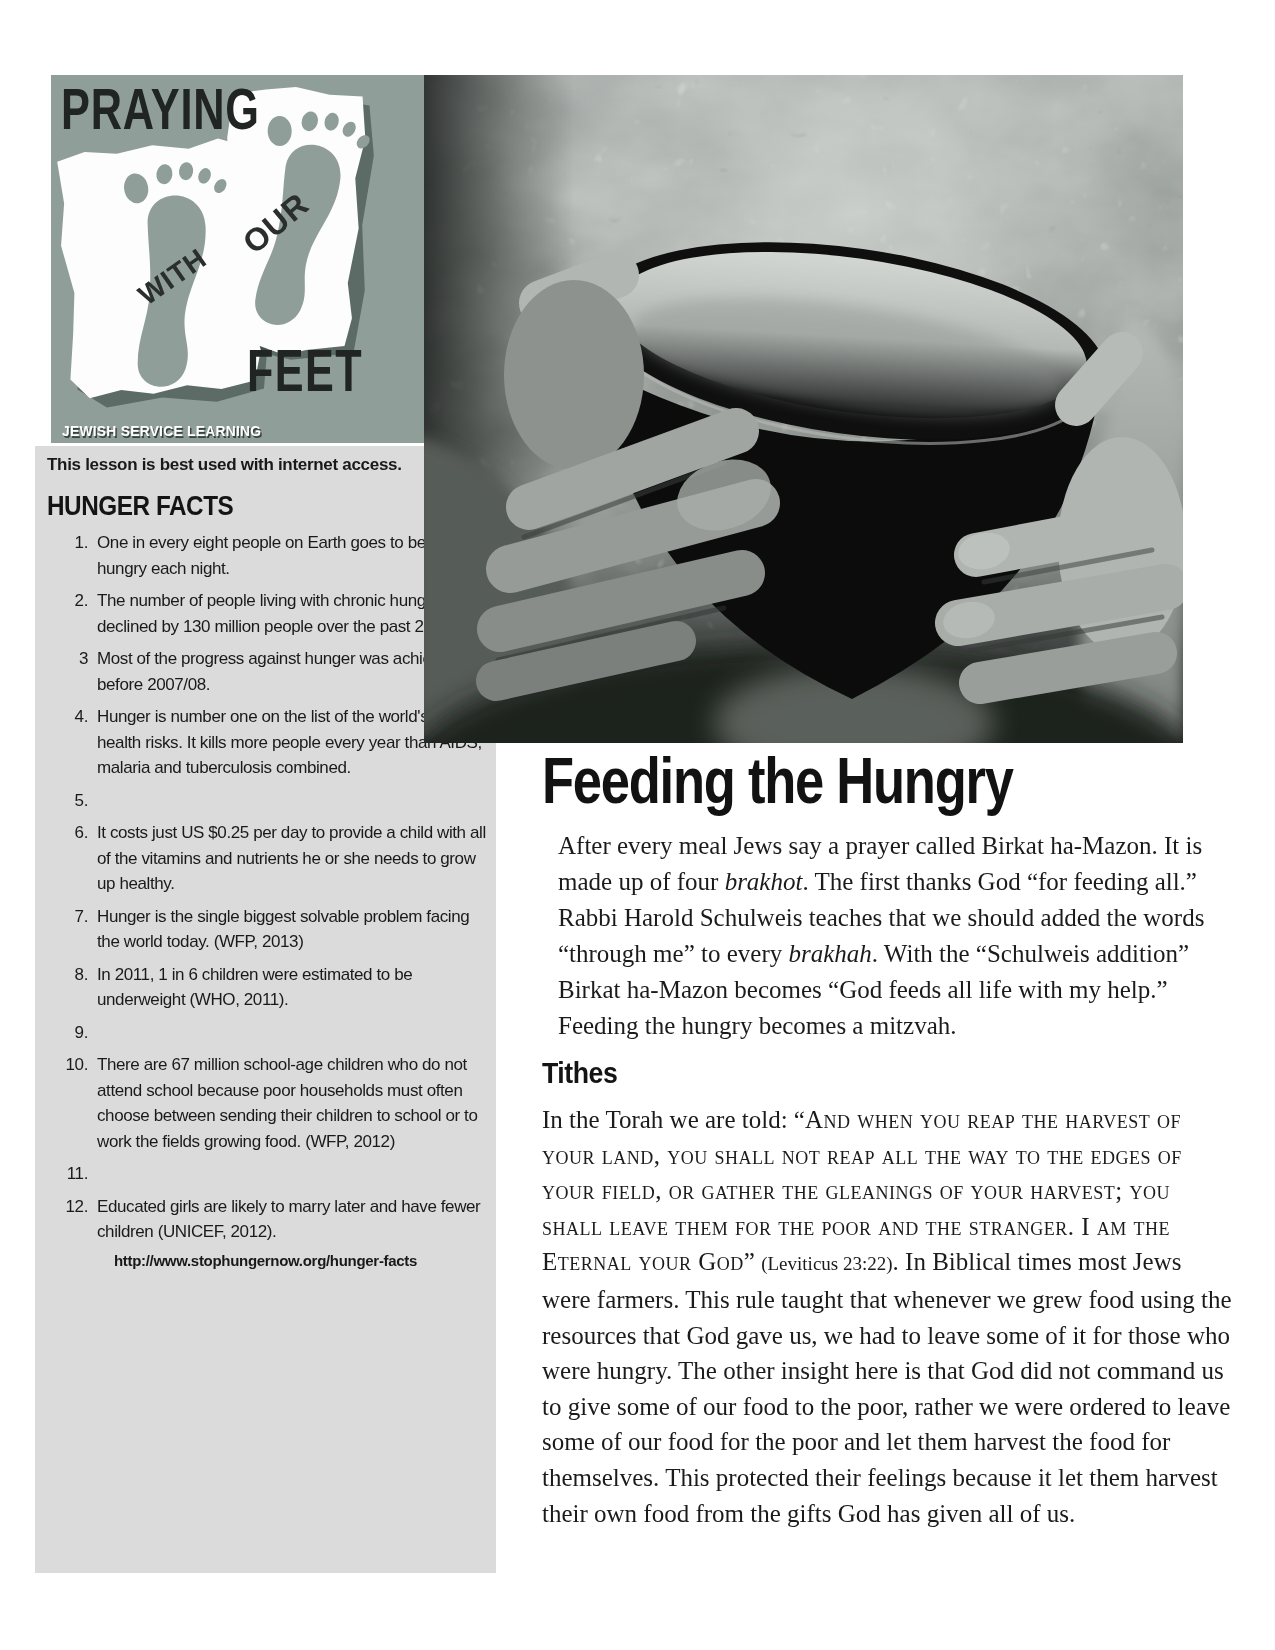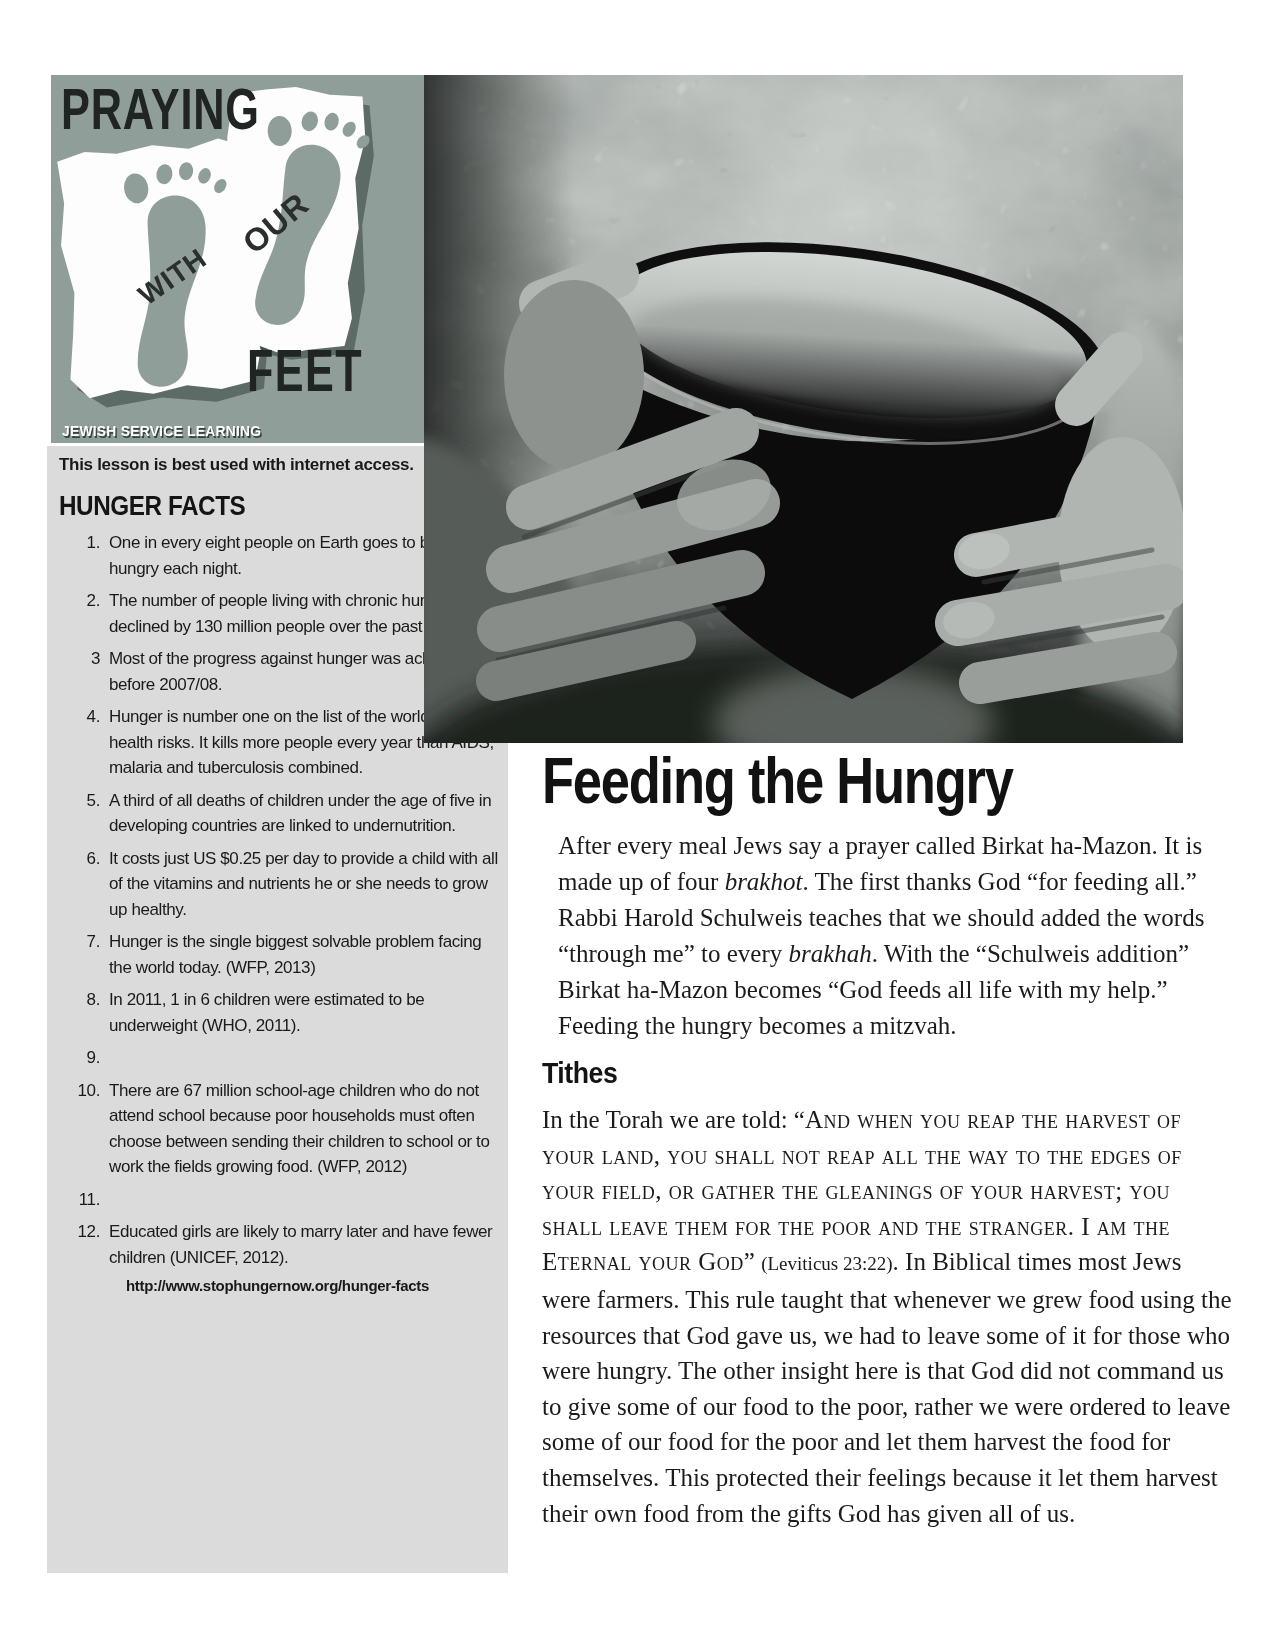--- a/index.html
+++ b/index.html
@@ -16,21 +16,21 @@
   .logo-with{position:absolute;left:84px;top:186px;font-weight:bold;font-size:28px;color:#2a2e2c;
     transform:rotate(-35deg);transform-origin:center;letter-spacing:1px;}
   .logo-our{position:absolute;left:188px;top:130px;font-weight:bold;font-size:32px;color:#2a2e2c;
     transform:rotate(-40deg);transform-origin:center;letter-spacing:1px;}
   .logo-feet{position:absolute;left:196px;top:266px;font-weight:bold;font-size:60px;line-height:1;
     letter-spacing:2px;color:#202422;transform:scaleX(0.72);transform-origin:0 0;white-space:nowrap;}
   .logo-tag{position:absolute;left:11px;top:347px;font-weight:bold;font-size:15px;color:#ffffff;
     letter-spacing:0.3px;transform:scaleX(0.92);transform-origin:0 0;white-space:nowrap;
     text-shadow:1.5px 1.5px 0 rgba(40,50,47,.85);}
   
-  .gray-box{position:absolute;left:47px;top:446px;width:461px;height:1127px;background:var(--graybox,#dbdbdb);
+  .gray-box{position:absolute;left:35px;top:446px;width:461px;height:1127px;background:var(--graybox,#dbdbdb);
     box-sizing:border-box;padding:8px 10px 0 12px;}
   .notice{margin:0;font-weight:bold;font-size:17px;line-height:22px;letter-spacing:-0.3px;color:#191919;}
   .facts-heading{margin:17px 0 0 0;font-weight:bold;font-size:27px;line-height:27px;letter-spacing:-0.5px;
     color:#141414;transform:scaleX(0.9);transform-origin:0 0;white-space:nowrap;}
   ol.facts{list-style:none;margin:10px 0 0 0;padding:0;}
   ol.facts li{display:grid;grid-template-columns:41px 1fr;column-gap:9px;margin:0 0 7px 0;}
   .fact-num{text-align:right;font-size:17px;line-height:25.5px;letter-spacing:-0.4px;color:#1a1a1a;}
   .fact-text{font-size:17px;line-height:25.5px;letter-spacing:-0.4px;color:#1a1a1a;max-width:392px;}
   .source-url{margin:6px 2px 0 0;text-align:center;font-weight:bold;font-size:15px;letter-spacing:-0.3px;color:#191919;}
   
@@ -105,21 +105,20 @@
       <li>
         <span class="fact-num">3</span>
         <span class="fact-text">Most of the progress against hunger was achieved before 2007/08.</span>
       </li>
       <li>
         <span class="fact-num">4.</span>
         <span class="fact-text">Hunger is number one on the list of the world's top 10 health risks. It kills more people every year than AIDS, malaria and tuberculosis combined.</span>
       </li>
       <li>
         <span class="fact-num">5.</span>
-        <span class="fact-text">A third of all deaths of children under the age of five in developing countries are linked to undernutrition.</span>
       </li>
       <li>
         <span class="fact-num">6.</span>
         <span class="fact-text">It costs just US $0.25 per day to provide a child with all of the vitamins and nutrients he or she needs to grow up healthy.</span>
       </li>
       <li>
         <span class="fact-num">7.</span>
         <span class="fact-text">Hunger is the single biggest solvable problem facing the world today. (WFP, 2013)</span>
       </li>
       <li>

